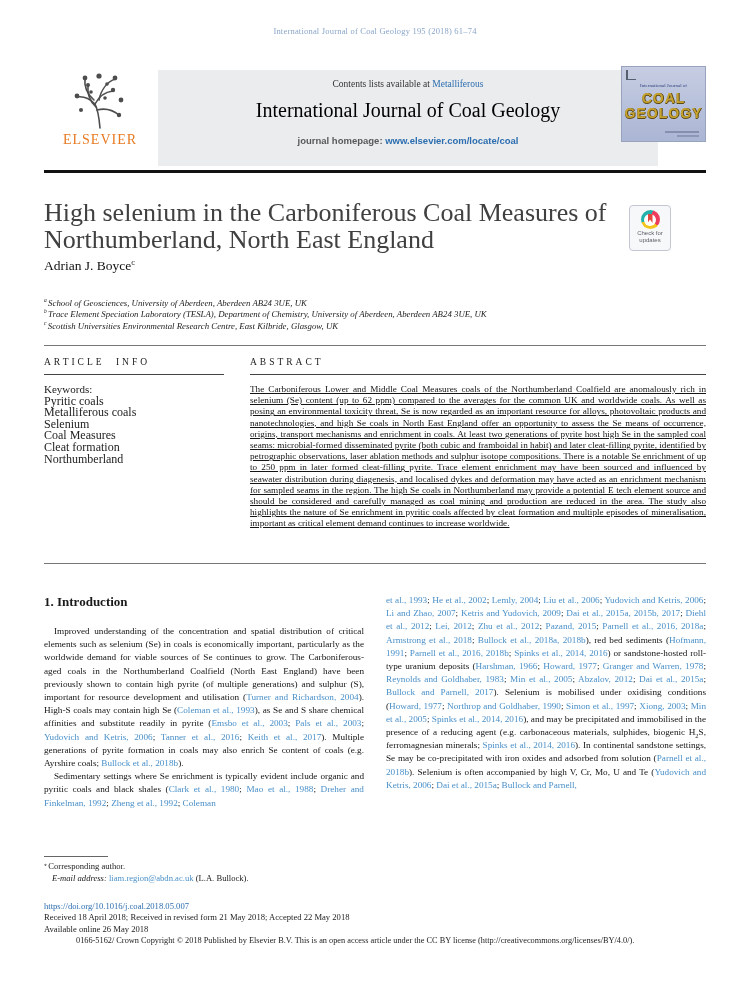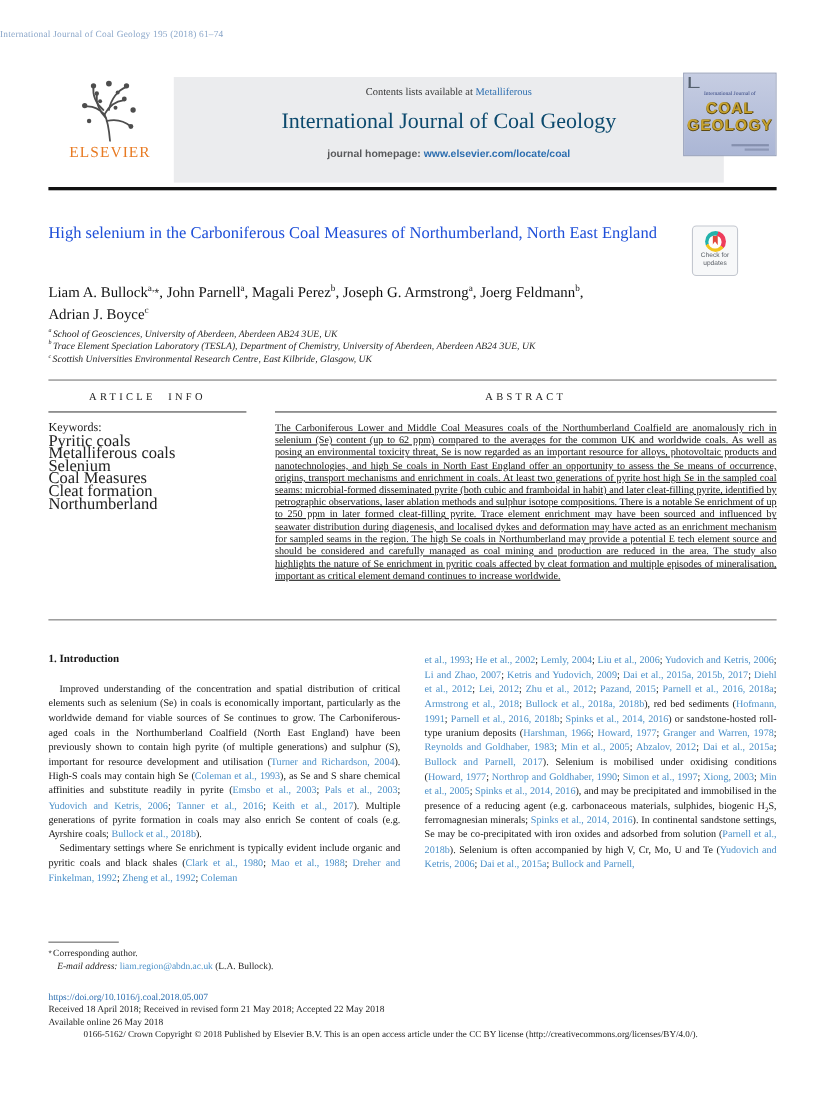--- a/index.html
+++ b/index.html
@@ -1,70 +1,70 @@
 <!DOCTYPE html>
 <html><head>
 <meta charset="utf-8">
 <style>
   html,body{margin:0;padding:0;background:#ffffff;}
   .page{position:relative;width:750px;height:1000px;background:#fff;font-family:"Liberation Serif",serif;color:#1a1a1a;overflow:hidden;}
 
   
-  .runhead{position:absolute;top:26px;left:0;width:750px;font-size:8.5px;color:#8aa6c9;letter-spacing:.2px;}
+  .runhead{position:absolute;top:26px;left:0;width:750px;text-align:center;font-size:8.5px;color:#8aa6c9;letter-spacing:.2px;}
 
   
   .banner{position:absolute;top:68px;left:44px;width:662px;height:100px;}
   .logo-col{position:absolute;left:0;top:2px;width:112px;height:98px;text-align:center;}
   .logo-col svg{display:block;margin:0 auto;}
   .elsevier-word{font-family:"Liberation Serif",serif;font-size:14px;letter-spacing:1px;color:#e87a22;margin-top:2px;}
   .mid-box{position:absolute;left:114px;top:2px;width:500px;height:96px;background:#ebecee;text-align:center;}
   .contents-line{font-size:9.5px;color:#333;margin-top:9px;}
   .contents-line .lnk{color:#2b6daf;}
-  .mid-title{font-size:20px;color:#0c4a6e;margin-top:10px;}
+  .mid-title{font-size:20px;color:#000000;margin-top:10px;}
   .homepage-line{font-family:"Liberation Sans",sans-serif;font-size:9.5px;font-weight:700;color:#58595b;margin-top:13px;}
   .homepage-line .lnk{color:#2b6daf;font-weight:700;}
   .cover-col{position:absolute;right:0;top:-2px;width:85px;height:76px;background:linear-gradient(#c6cde2,#abb6d5);border:1px solid #9aa3bd;box-sizing:border-box;overflow:hidden;}
   .cover-mark{position:absolute;left:4px;top:3px;width:8px;height:9px;border-left:2px solid #55606e;border-bottom:1px solid #55606e;}
   .cover-top{margin-top:16px;text-align:center;font-size:5px;color:#31427f;}
   .cover-title{text-align:center;font-family:"Liberation Sans",sans-serif;font-weight:700;font-size:14px;line-height:15px;letter-spacing:1px;color:#c6a22f;text-shadow:0 1px 0 #5d4a12,1px 0 0 #5d4a12;margin-top:3px;}
   .cover-bottombar{position:absolute;right:6px;bottom:8px;width:34px;height:2px;background:#5b6785;opacity:.5;}
   .cover-bottombar2{position:absolute;right:6px;bottom:4px;width:22px;height:2px;background:#5b6785;opacity:.4;}
 
   .black-rule{position:absolute;top:170px;left:44px;width:662px;height:3px;background:#111;}
 
   
-  .art-title{position:absolute;top:199px;left:44px;width:575px;font-size:15px;line-height:27px;color:#1d4ed8;}
+  .art-title{position:absolute;top:199px;left:44px;width:575px;font-size:26px;line-height:27px;color:#404040;}
   .check-badge{position:absolute;top:205px;left:629px;width:40px;height:44px;border:1px solid #c3c7cf;border-radius:4px;background:#f7f8f9;text-align:center;}
   .check-circle{width:19px;height:19px;border-radius:50%;margin:4px auto 1px auto;background:conic-gradient(from 130deg,#f2c41d 0 120deg,#23b2ab 120deg 245deg,#ee3d5c 245deg 360deg);position:relative;}
   .check-circle .inner{position:absolute;left:3.5px;top:3.5px;width:12px;height:12px;border-radius:50%;background:#fff;}
   .check-circle .bm{position:absolute;left:7px;top:4px;width:5px;height:9px;background:#e2483d;clip-path:polygon(0 0,100% 0,100% 100%,50% 62%,0 100%);}
   .check-text{font-family:"Liberation Sans",sans-serif;font-size:6px;line-height:7px;color:#5a5f66;}
 
   .authors{position:absolute;top:256px;left:44px;width:600px;font-size:13.5px;line-height:19.5px;color:#111;}
   .affils{position:absolute;top:298px;left:44px;width:640px;font-style:italic;font-size:8.8px;line-height:11.3px;color:#222;}
 
   .rule-thin{position:absolute;left:44px;width:662px;height:0;border-top:1px solid #777;}
   .rule-a{top:345px;}
   .rule-b{top:563px;}
 
   
   .ia-section{position:absolute;top:357px;left:44px;width:662px;}
   .info-col{position:absolute;left:0;top:0;width:180px;}
   .abs-col{position:absolute;left:206px;top:0;width:456px;}
-  .sec-head{font-size:9.5px;letter-spacing:3px;word-spacing:6px;color:#222;text-align:center;}
+  .sec-head{font-size:9.5px;letter-spacing:3px;word-spacing:6px;color:#222;}
   .head-rule{border-top:1px solid #444;margin-top:7px;margin-bottom:9px;}
   .kw-label{font-size:11px;line-height:11.6px;}
-  .kw-list{font-size:15px;line-height:11.6px;color:#222;}
+  .kw-list{font-size:12px;line-height:11.6px;color:#222;}
   .abs-text{font-size:9.2px;line-height:11.2px;text-align:justify;color:#141414;text-decoration:underline;}
 
   
   .body-cols{position:absolute;top:594px;left:44px;width:662px;}
   .col-left{position:absolute;left:0;top:0;width:320px;}
   .col-right{position:absolute;left:342px;top:0;width:320px;}
-  .intro-head{font-size:10px;font-weight:700;margin-bottom:15px;}
+  .intro-head{font-size:13px;font-weight:700;margin-bottom:15px;}
   .para{font-size:9.2px;line-height:13.2px;text-align:justify;color:#141414;}
   .para.indent{text-indent:10px;}
 
   .c{color:#4a90c9;}
   .i{font-style:italic;}
   .sup{vertical-align:super;font-size:.62em;line-height:0;}
   .sub{vertical-align:sub;font-size:.7em;line-height:0;}
 
   
   .footnote{position:absolute;top:856px;left:44px;width:330px;font-size:8.6px;line-height:11.5px;color:#222;}
@@ -143,21 +143,20 @@
     <div class="check-circle">
       <div class="inner"></div>
       <div class="bm"></div>
     </div>
     <div class="check-text">
       <span>Check for updates</span>
     </div>
   </div>
 
   <div class="authors">
-    <div><span>Liam A. Bullock</span><span class="sup">a,⁎</span><span>, John Parnell</span><span class="sup">a</span><span>, Magali Perez</span><span class="sup">b</span><span>, Joseph G. Armstrong</span><span class="sup">a</span><span>, Joerg Feldmann</span><span class="sup">b</span><span>,</span></div>
     <div><span>Adrian J. Boyce</span><span class="sup">c</span></div>
   </div>
 
   <div class="affils">
     <div><span class="sup">a </span><span>School of Geosciences, University of Aberdeen, Aberdeen AB24 3UE, UK</span></div>
     <div><span class="sup">b </span><span>Trace Element Speciation Laboratory (TESLA), Department of Chemistry, University of Aberdeen, Aberdeen AB24 3UE, UK</span></div>
     <div><span class="sup">c </span><span>Scottish Universities Environmental Research Centre, East Kilbride, Glasgow, UK</span></div>
   </div>
 
   <div class="rule-thin rule-a"></div>

